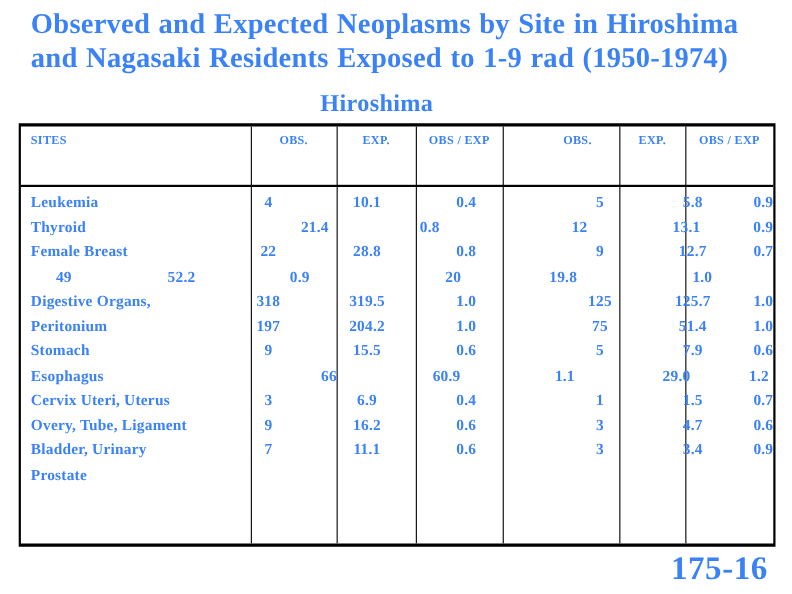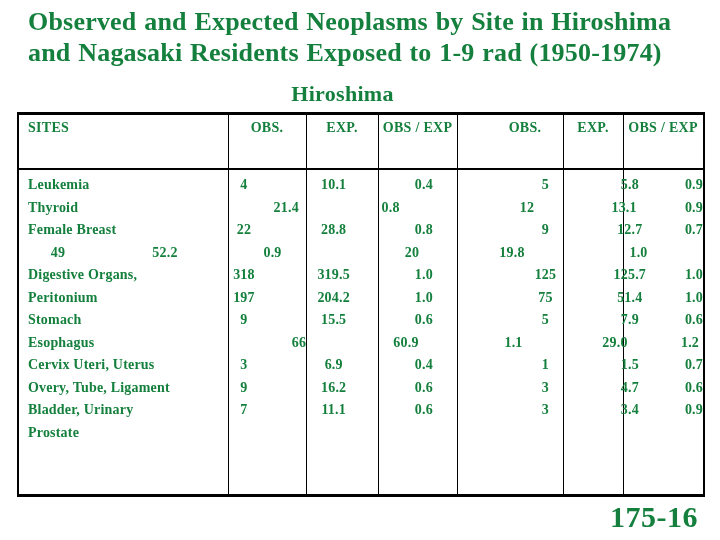--- a/index.html
+++ b/index.html
@@ -1,21 +1,21 @@
 <!DOCTYPE html>
 <html><head>
 <meta charset="utf-8">
 <style>
   * { margin:0; padding:0; box-sizing:border-box; }
   html,body { background:#e8e8e8; }
   .slide {
     position:relative; width:720px; height:540px;
     background:#ffffff; overflow:hidden;
     font-family:"Liberation Serif","DejaVu Serif",serif;
-    color:#15803d; font-weight:bold;
+    color:#3b82f6; font-weight:bold;
   }
   .title {
     position:absolute; left:28px; top:6px; width:670px;
     font-size:26px; line-height:31px; font-weight:bold;
     letter-spacing:0.2px; word-spacing:1px; white-space:nowrap;
   }
   .city-label {
     position:absolute; top:84px; height:20px;
     font-size:22px; line-height:20px; text-align:center;
     letter-spacing:0.3px;
@@ -30,21 +30,21 @@
   }
   .vline {
     position:absolute; top:0; bottom:0; width:1px; background:#000;
   }
   .v1{left:209px} .v2{left:287px} .v3{left:359px} .v4{left:438px} .v5{left:544px} .v6{left:604px}
 
   .thead {
     display:flex; height:55px; border-bottom:2px solid #000;
   }
   .hcell {
-    font-size:14px; line-height:16px; padding-top:5px;
+    font-size:11px; line-height:16px; padding-top:5px;
     text-align:center; letter-spacing:0.3px;
   }
   .tbody { position:relative; }
   .trow { display:flex; height:22.55px; line-height:22.55px;gap:32px; }
   .trow-first { margin-top:4px; }
   .tcell { font-size:14px; letter-spacing:0.2px; }
 
   .c-site   { width:209px; text-align:left; padding-left:9px; }
   .c-hobs   { width:78px;  text-align:center; }
   .c-hexp   { width:72px;  text-align:center; }

